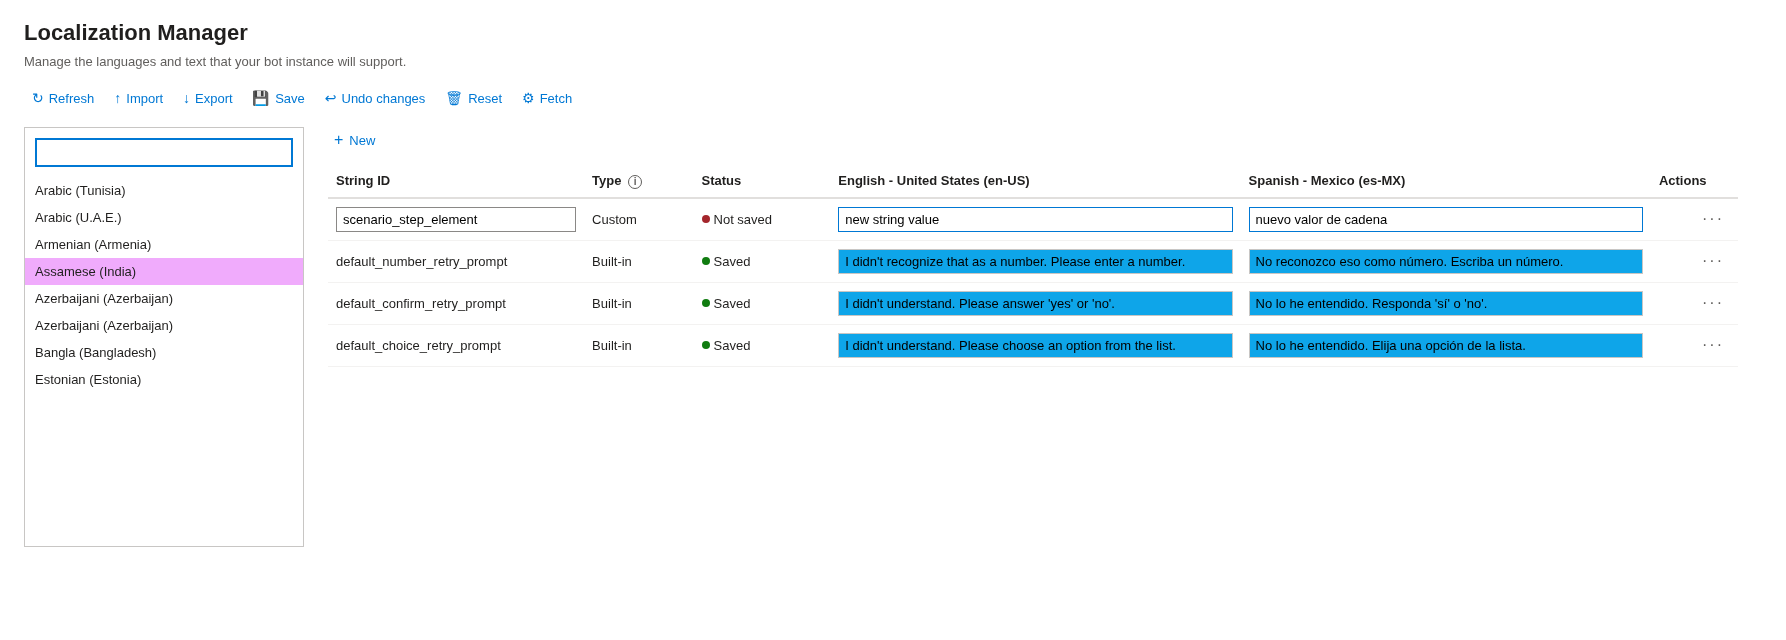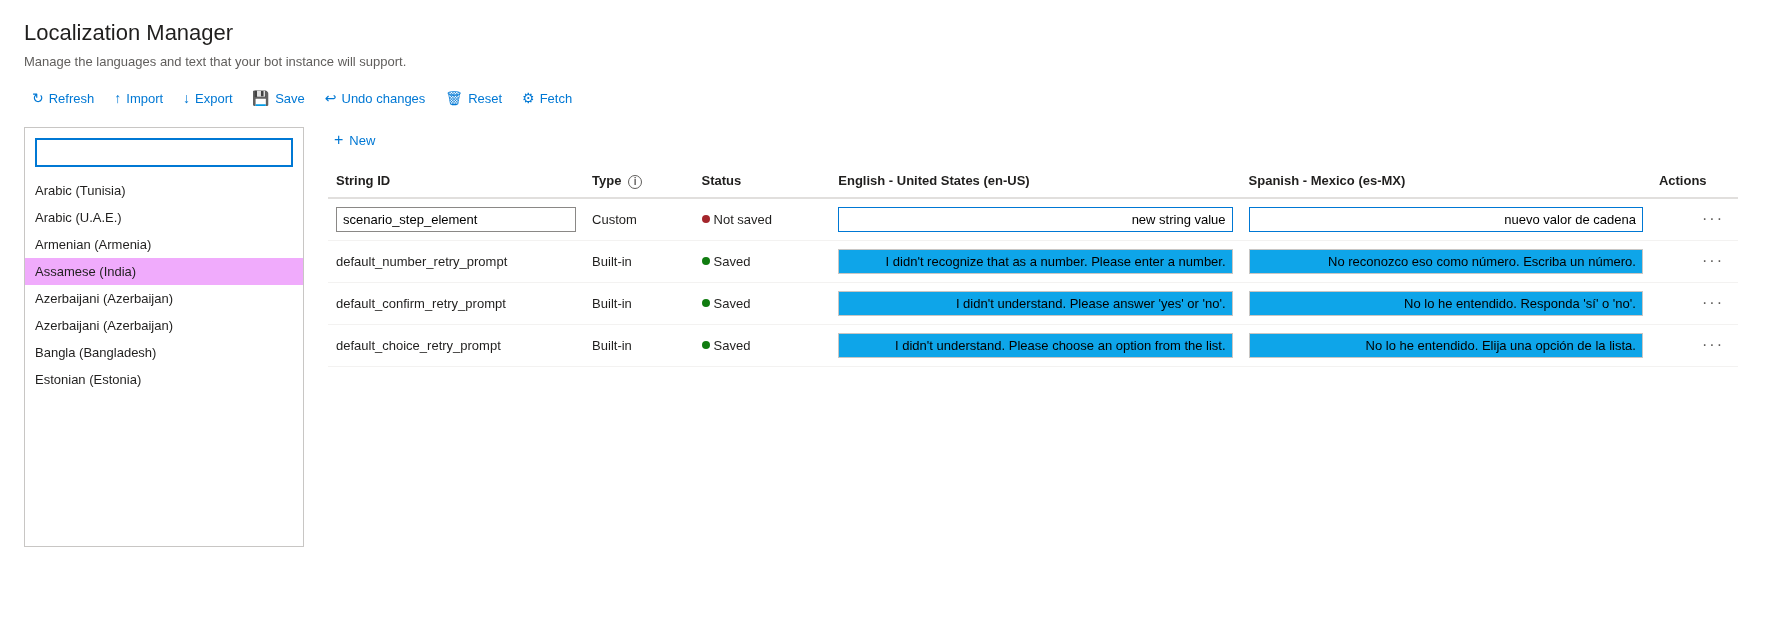--- a/index.html
+++ b/index.html
@@ -1,20 +1,20 @@
 <!DOCTYPE html>
 <html><head>
   <meta charset="utf-8">
   <style>
     * { box-sizing: border-box; margin: 0; padding: 0; }
     body { font-family: 'Segoe UI', sans-serif; font-size: 13px; color: #201f1e; background: #fff; overflow-x: hidden; }
 
     .page { padding: 20px 24px; }
 
-    h1 { font-size: 22px; font-weight: 400; margin-bottom: 8px; }
+    h1 { font-size: 22px; font-weight: 700; margin-bottom: 8px; }
     .subtitle { font-size: 13px; color: #605e5c; margin-bottom: 16px; }
 
     .toolbar { display: flex; align-items: center; gap: 4px; margin-bottom: 16px; }
     .toolbar-btn {
       display: flex; align-items: center; gap: 5px;
       padding: 5px 8px; border: none; background: transparent;
       cursor: pointer; color: #0078d4; font-size: 13px; border-radius: 2px;
     }
     .toolbar-btn .icon { font-size: 14px; }
 
@@ -91,21 +91,20 @@
     .status-dot.not-saved { background: #a4262c; }
     .status-cell { display: flex; align-items: center; white-space: nowrap; }
 
     .text-input {
       width: 100%;
       padding: 4px 6px;
       border: 1px solid #8a8886;
       font-size: 13px;
       font-family: inherit;
       background: #fff;
-      text-align: right;
     }
     .text-input.active { border: 1.5px solid #0078d4; outline: none; }
     .text-input.readonly { background: #0ea5e9; border-color: #c8c6c4; }
 
     .string-id-input {
       width: 100%;
       padding: 4px 6px;
       border: 1px solid #8a8886;
       font-size: 13px;
       font-family: inherit;

